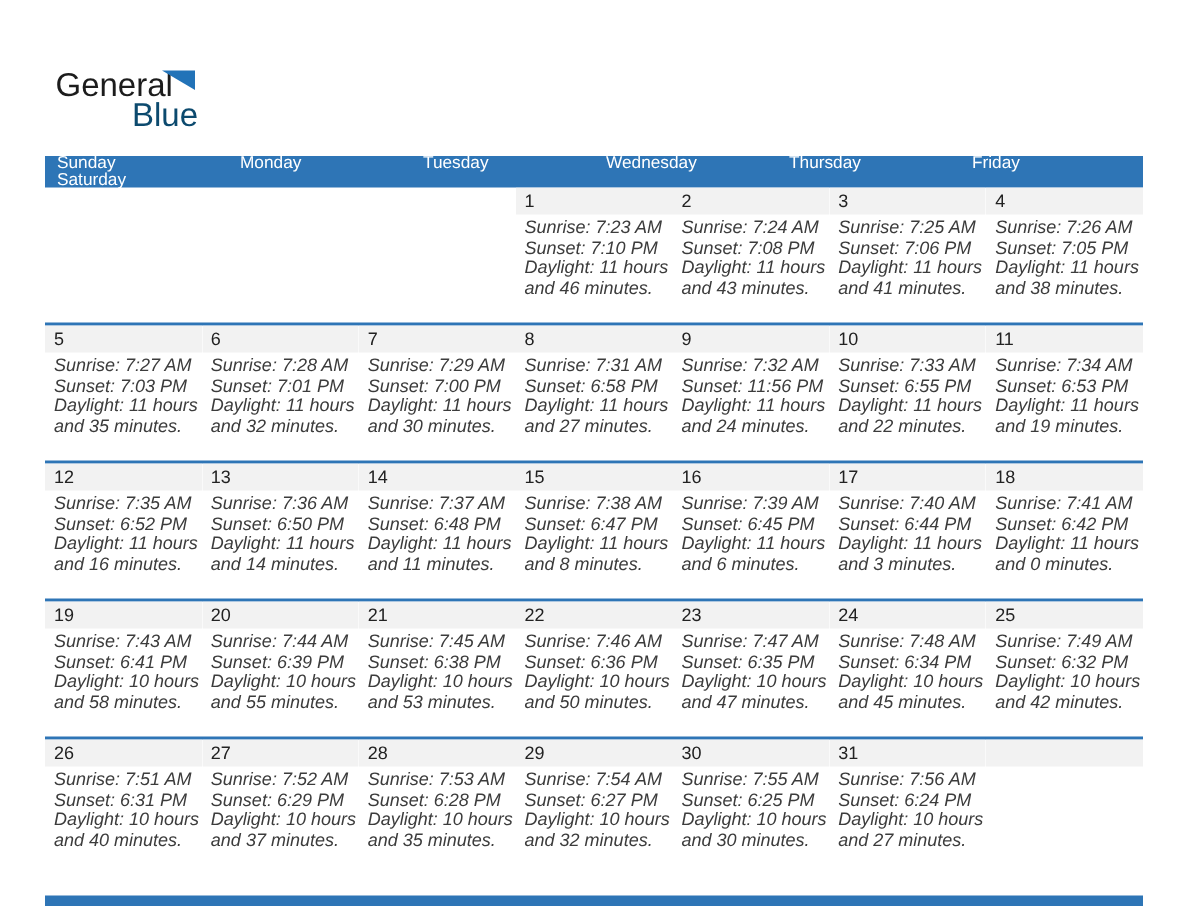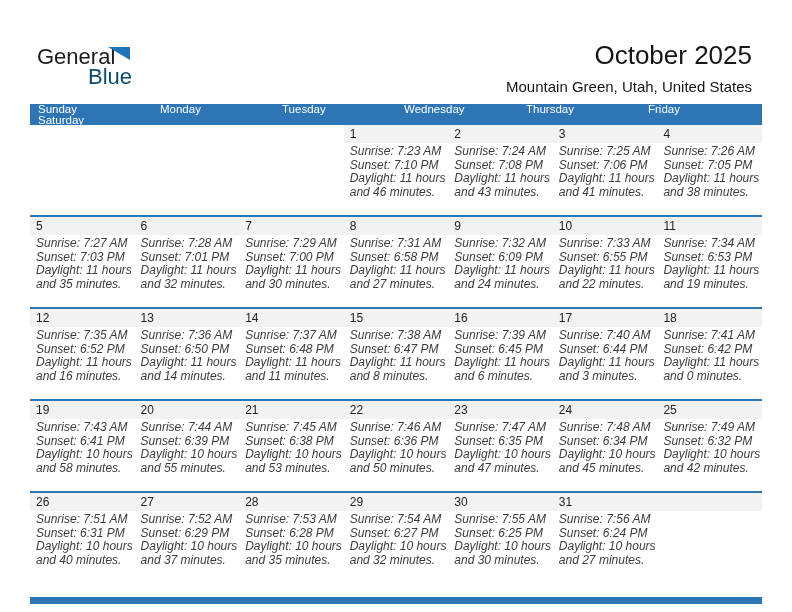--- a/index.html
+++ b/index.html
@@ -35,22 +35,20 @@
 <body>
 
 <div class="page">
 
   <div class="logo">
     <span class="logo-general">General</span>
     <span class="logo-triangle"></span>
     <span class="logo-blue">Blue</span>
   </div>
 
-  <div class="title">October 2025</div>
-  <div class="subtitle">Mountain Green, Utah, United States</div>
 
   <div class="calendar">
     <div class="header-row" id="weekday-header">
         <div class="header-cell">Sunday</div>
         <div class="header-cell">Monday</div>
         <div class="header-cell">Tuesday</div>
         <div class="header-cell">Wednesday</div>
         <div class="header-cell">Thursday</div>
         <div class="header-cell">Friday</div>
         <div class="header-cell">Saturday</div>
@@ -137,21 +135,21 @@
               <div>Sunrise: 7:31 AM</div>
               <div>Sunset: 6:58 PM</div>
               <div>Daylight: 11 hours</div>
               <div>and 27 minutes.</div>
             </div>
           </div>
           <div class="cell banded">
             <div class="num-area">9</div>
             <div class="lines">
               <div>Sunrise: 7:32 AM</div>
-              <div>Sunset: 6:09 PM</div>
+              <div>Sunset: 11:56 PM</div>
               <div>Daylight: 11 hours</div>
               <div>and 24 minutes.</div>
             </div>
           </div>
           <div class="cell banded">
             <div class="num-area">10</div>
             <div class="lines">
               <div>Sunrise: 7:33 AM</div>
               <div>Sunset: 6:55 PM</div>
               <div>Daylight: 11 hours</div>

